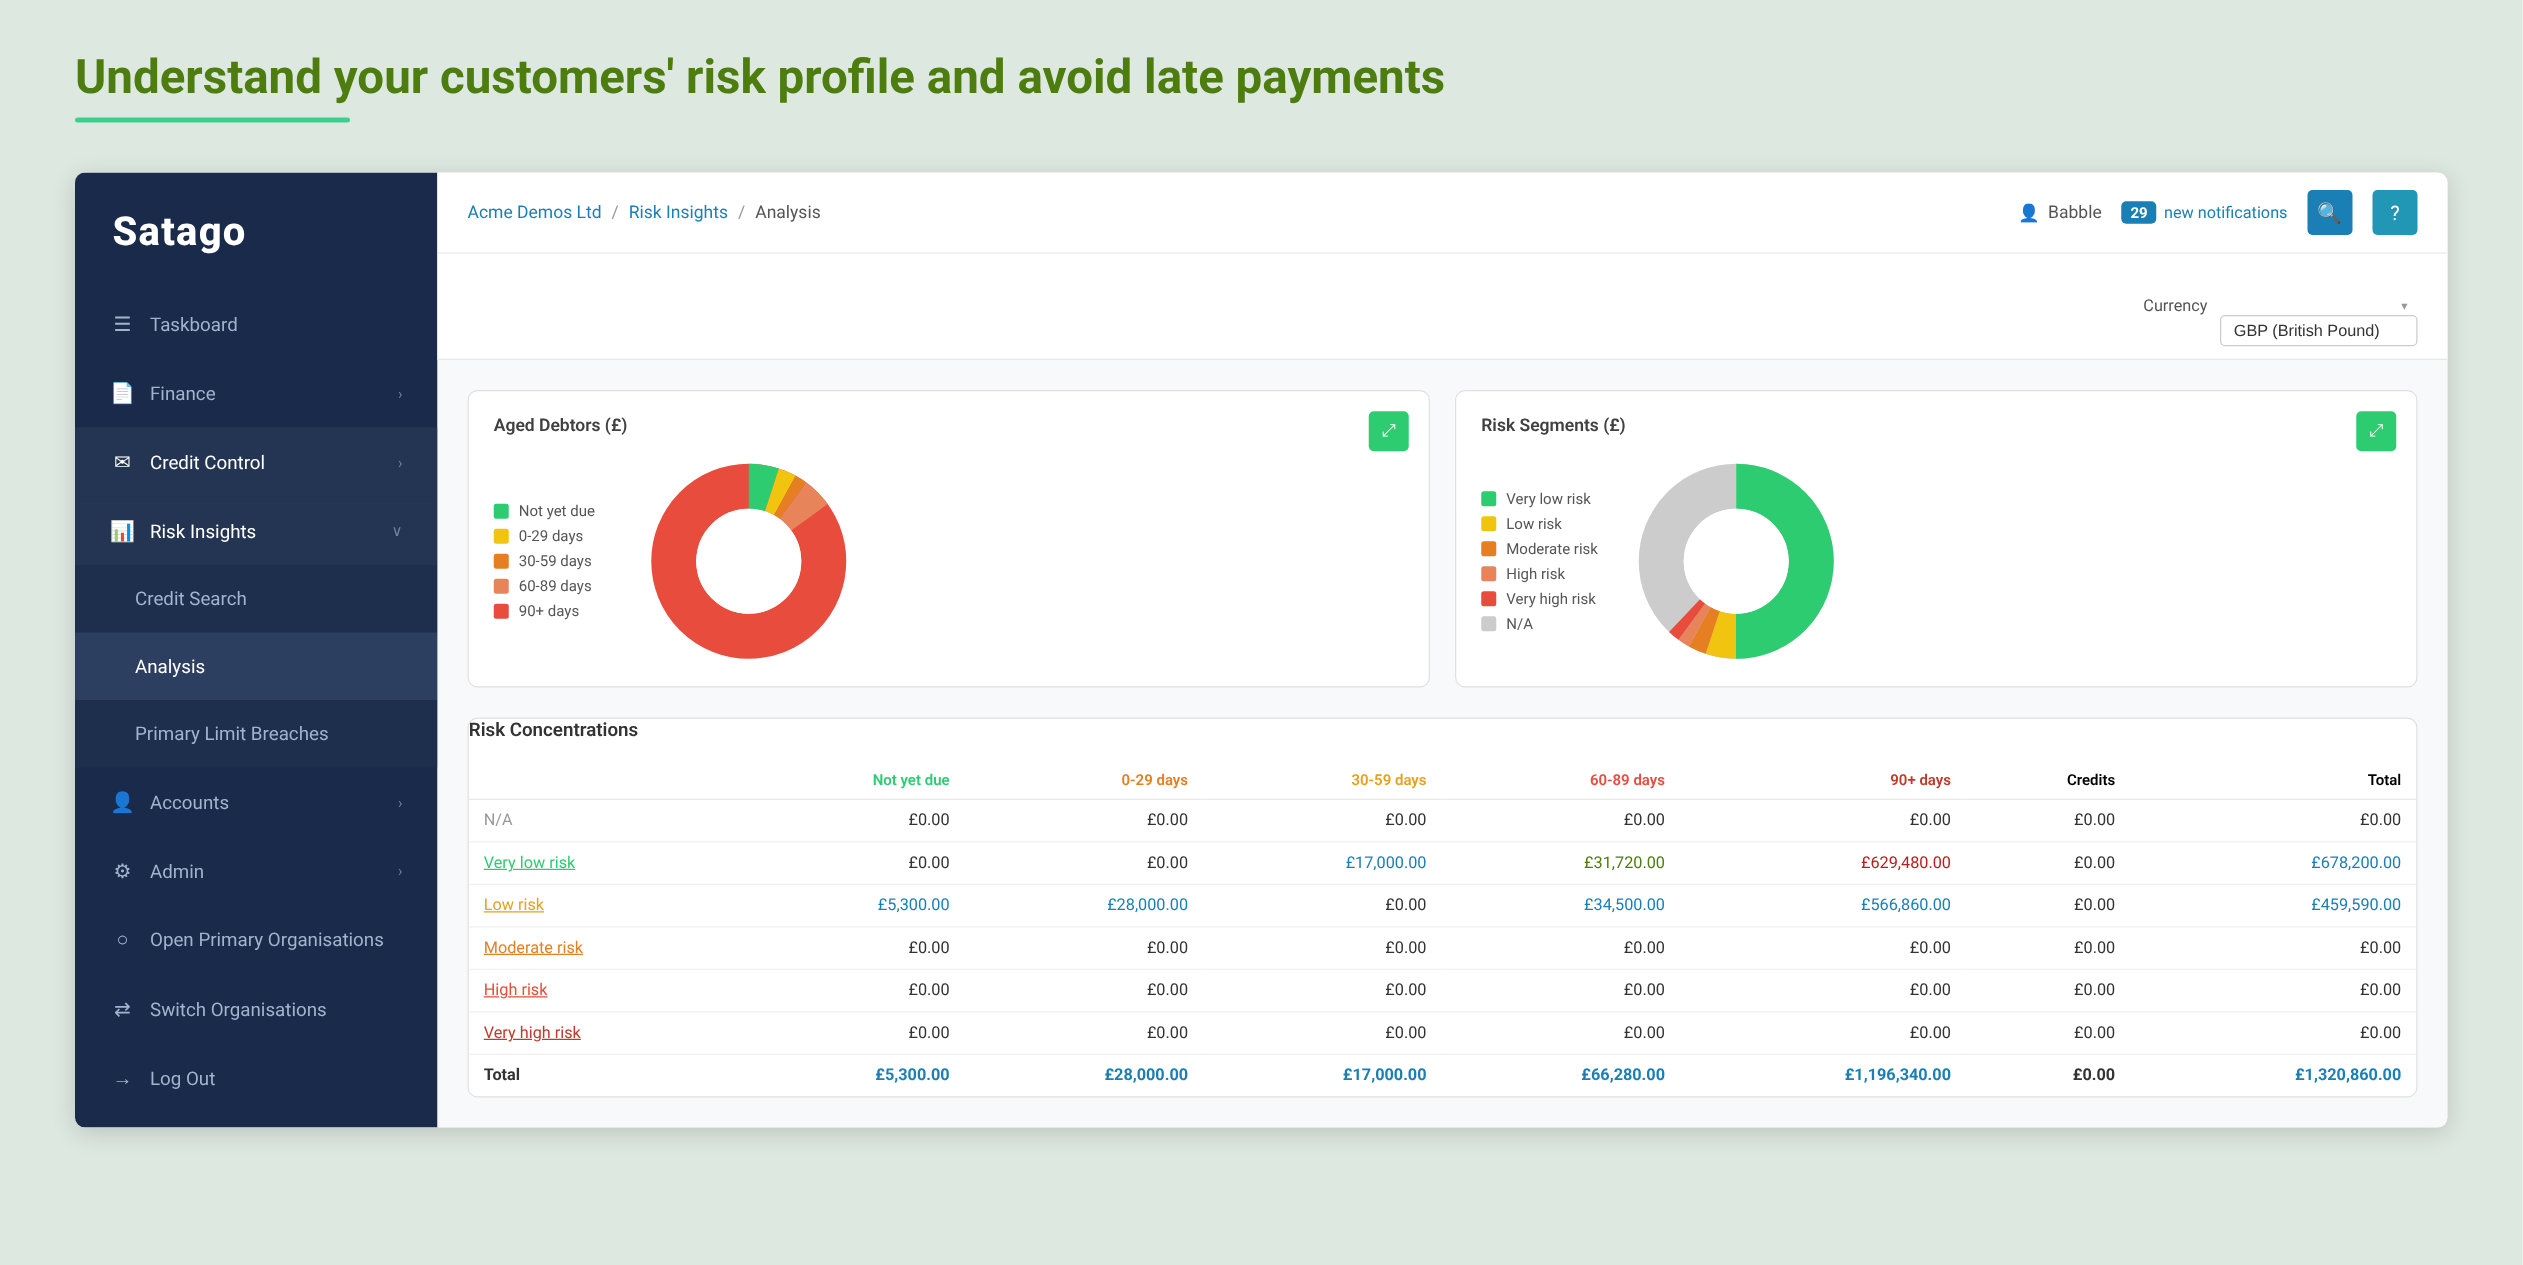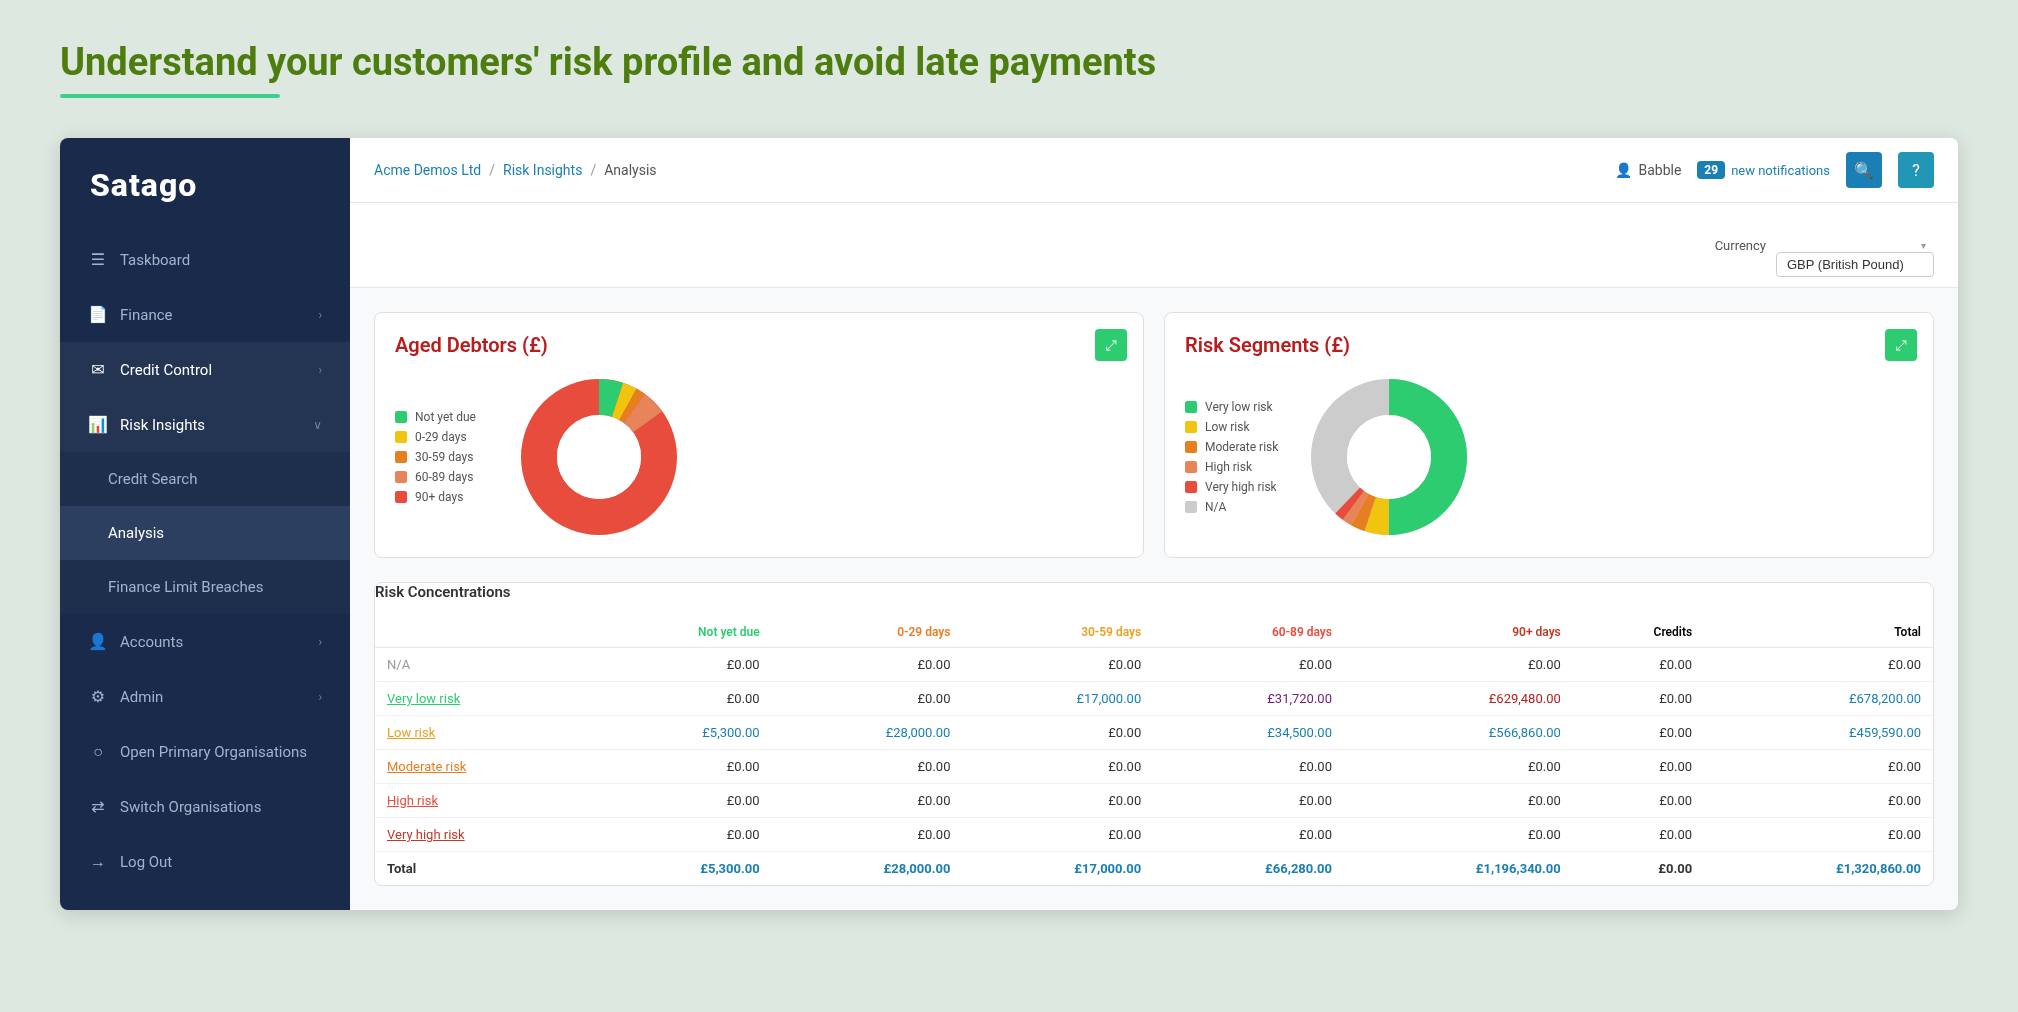--- a/index.html
+++ b/index.html
@@ -249,23 +249,23 @@
     .chart-card {
       flex: 1;
       background: #fff;
       border-radius: 8px;
       border: 1px solid #e0e0e0;
       padding: 20px;
       position: relative;
     }
 
     .chart-title {
-      font-size: 20px;
+      font-size: 14px;
       font-weight: 600;
-      color: #b91c1c;
+      color: #404040;
       margin-bottom: 20px;
     }
 
     .chart-expand-btn {
       position: absolute;
       top: 16px;
       right: 16px;
       width: 32px;
       height: 32px;
       background: #2ecc71;
@@ -419,21 +419,21 @@
 
         <div class="nav-item" style="padding-left:48px; background:#1e2f4e;">
           <span>Credit Search</span>
         </div>
 
         <div class="nav-item sub-active" style="padding-left:48px;">
           <span>Analysis</span>
         </div>
 
         <div class="nav-item" style="padding-left:48px; background:#1e2f4e;">
-          <span>Finance Limit Breaches</span>
+          <span>Primary Limit Breaches</span>
         </div>
 
         <div class="nav-item">
           <div class="nav-item-left">
             <span class="nav-icon">👤</span>
             <span>Accounts</span>
           </div>
           <span class="nav-arrow">›</span>
         </div>
 
@@ -628,21 +628,21 @@
                   <td>£0.00</td>
                   <td>£0.00</td>
                   <td>£0.00</td>
                   <td>£0.00</td>
                 </tr>
                 <tr>
                   <td style="color: rgb(46, 204, 113); cursor: pointer; text-decoration: underline;">Very low risk</td>
                   <td>£0.00</td>
                   <td>£0.00</td>
                   <td style="color: rgb(26, 127, 181); cursor: pointer;">£17,000.00</td>
-                  <td style="color: #701a75; cursor: pointer;">£31,720.00</td>
+                  <td style="color: #4d7c0f; cursor: pointer;">£31,720.00</td>
                   <td style="color: #b91c1c; cursor: pointer;">£629,480.00</td>
                   <td>£0.00</td>
                   <td style="color: rgb(26, 127, 181); cursor: pointer;">£678,200.00</td>
                 </tr>
                 <tr>
                   <td style="color: rgb(232, 160, 32); cursor: pointer; text-decoration: underline;">Low risk</td>
                   <td style="color: rgb(26, 127, 181); cursor: pointer;">£5,300.00</td>
                   <td style="color: rgb(26, 127, 181); cursor: pointer;">£28,000.00</td>
                   <td>£0.00</td>
                   <td style="color: rgb(26, 127, 181); cursor: pointer;">£34,500.00</td>

